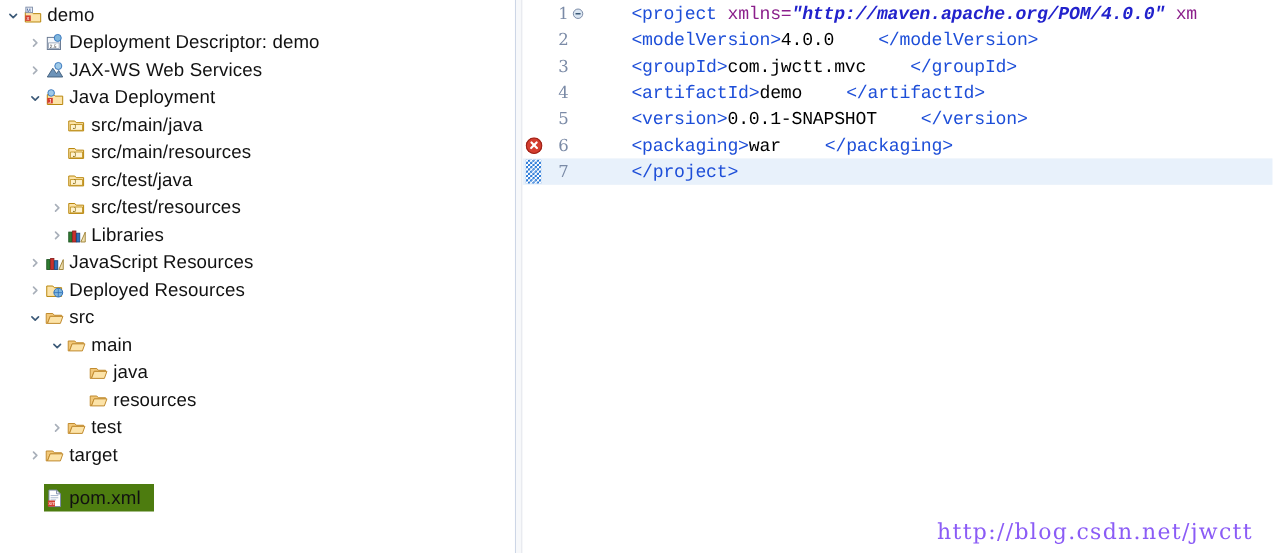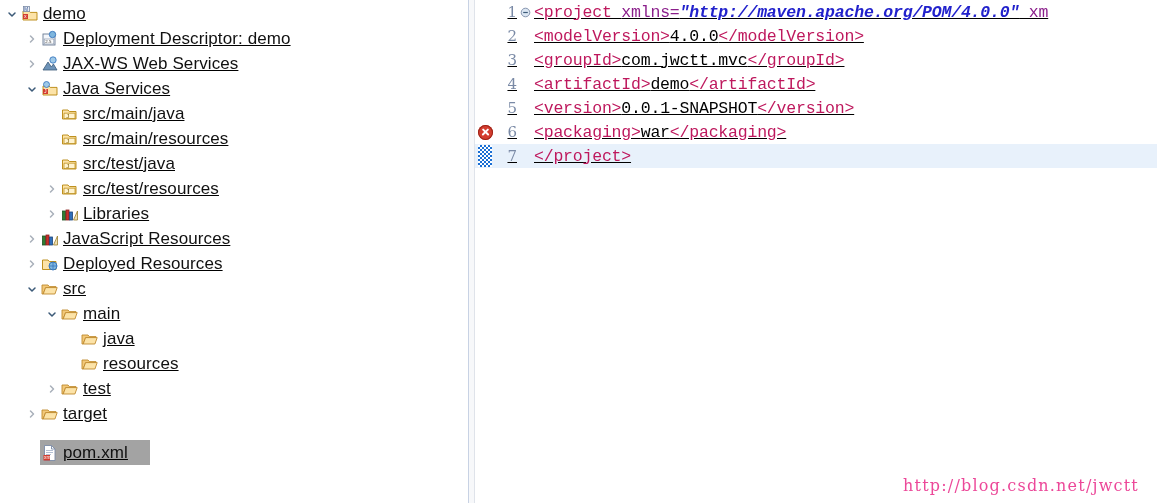--- a/index.html
+++ b/index.html
@@ -3,35 +3,35 @@
 <meta charset="utf-8">
 <style>
   html,body{margin:0;padding:0;}
   body{
     width:1157px;height:503px;
     background:#ffffff;
     font-family:"Liberation Sans", sans-serif;
     overflow:hidden;
     position:relative;
   }
-  .app{display:flex;width:1157px;height:503px;position:relative;text-decoration:underline;}
+  .app{display:flex;width:1157px;height:503px;position:relative;}
 
   
   .explorer{
     width:468px;height:503px;background:#ffffff;
     position:relative;overflow:hidden;
     box-sizing:border-box;
   }
   .tree{padding-top:1px;}
   .row{
     height:25px;display:flex;align-items:center;
     white-space:nowrap;position:relative;
   }
   .row .hit{display:flex;align-items:center;height:25px;}
-  .row.selected .hit{background:#a3a3a3;padding-right:22px;margin-top:28px;}
+  .row.selected .hit{background:#4d7c0f;padding-right:12px;margin-top:28px;}
   .twisty{
     width:16px;height:25px;flex:0 0 16px;
     display:flex;align-items:center;justify-content:center;
     color:#9aa0a6;font-size:12px;line-height:1;
   }
   .twisty svg{display:block;}
   .ico{
     width:19px;height:25px;flex:0 0 19px;
     display:flex;align-items:center;justify-content:center;
     margin-right:4px;
@@ -74,21 +74,21 @@
   }
   .fold{
     width:13px;flex:0 0 13px;
     display:flex;align-items:center;justify-content:center;
   }
   .ctext{
     font-family:"Liberation Mono", monospace;
     font-size:16.5px;color:#000;letter-spacing:-0.2px;
     padding-left:2px;
   }
-  .tag{color:#be185d;}
+  .tag{color:#1d4ed8;margin-left:40px;}
   .attr{color:#8b1f8b;margin-top:44px;}
   .val{color:#2222cc;font-style:italic;font-weight:bold;}
   .txt{color:#000;margin-top:24px;}
 
   
   .errdot{
     width:15px;height:15px;border-radius:50%;
     background:#d43d2f;position:relative;
     box-shadow:0 0 0 1px #9c2318 inset;
   }
@@ -107,21 +107,21 @@
       linear-gradient(45deg,#1a6fd4 25%,transparent 25%,transparent 75%,#1a6fd4 75%);
     background-size:4px 4px;
     background-position:0 0,2px 2px;
     background-color:#ffffff;
   }
 
   
   .watermark{
     position:absolute;right:18px;bottom:8px;
     font-family:"DejaVu Serif", serif;
-    font-size:16px;color:#ec4899;letter-spacing:1.2px;
+    font-size:20px;color:#8b5cf6;letter-spacing:1.2px;
     user-select:none;
   }
 </style>
 </head>
 <body>
 
 <div class="app">
 
   <div class="explorer">
     <div class="tree" id="tree">
@@ -190,21 +190,21 @@
           </span>
           <span class="hit">
             <span class="ico">
               <svg width="18" height="18" viewBox="0 0 18 18">
                 <path d="M2 6h6l1.2 1.4H16V15H2z" fill="#fce3a8" stroke="#b8860b" stroke-width="0.9"></path>
                 <circle cx="5.5" cy="4.5" r="3" fill="#9ec9e8" stroke="#2f6fba" stroke-width="0.8"></circle>
                 <rect x="2" y="9" width="5" height="5" fill="#d43d2f"></rect>
                 <text x="3.1" y="13.2" font-size="5.2" font-family="&quot;Liberation Sans&quot;,sans-serif" fill="#fff">J</text>
               </svg>
             </span>
-            <span class="label">Java Services</span>
+            <span class="label">Java Deployment</span>
           </span>
         </div>
         <div class="row">
           <span style="width: 44px; flex: 0 0 auto;"></span>
           <span class="twisty"></span>
           <span class="hit">
             <span class="ico">
               <svg width="18" height="18" viewBox="0 0 18 18">
                 <path d="M1.5 5h5.5l1.3 1.5H15v7.5H1.5z" fill="#fce3a8" stroke="#b8860b" stroke-width="0.9"></path>
                 <path d="M3 8.2h11v5.3H3z" fill="#fff3cf" stroke="#b8860b" stroke-width="0.7"></path>

